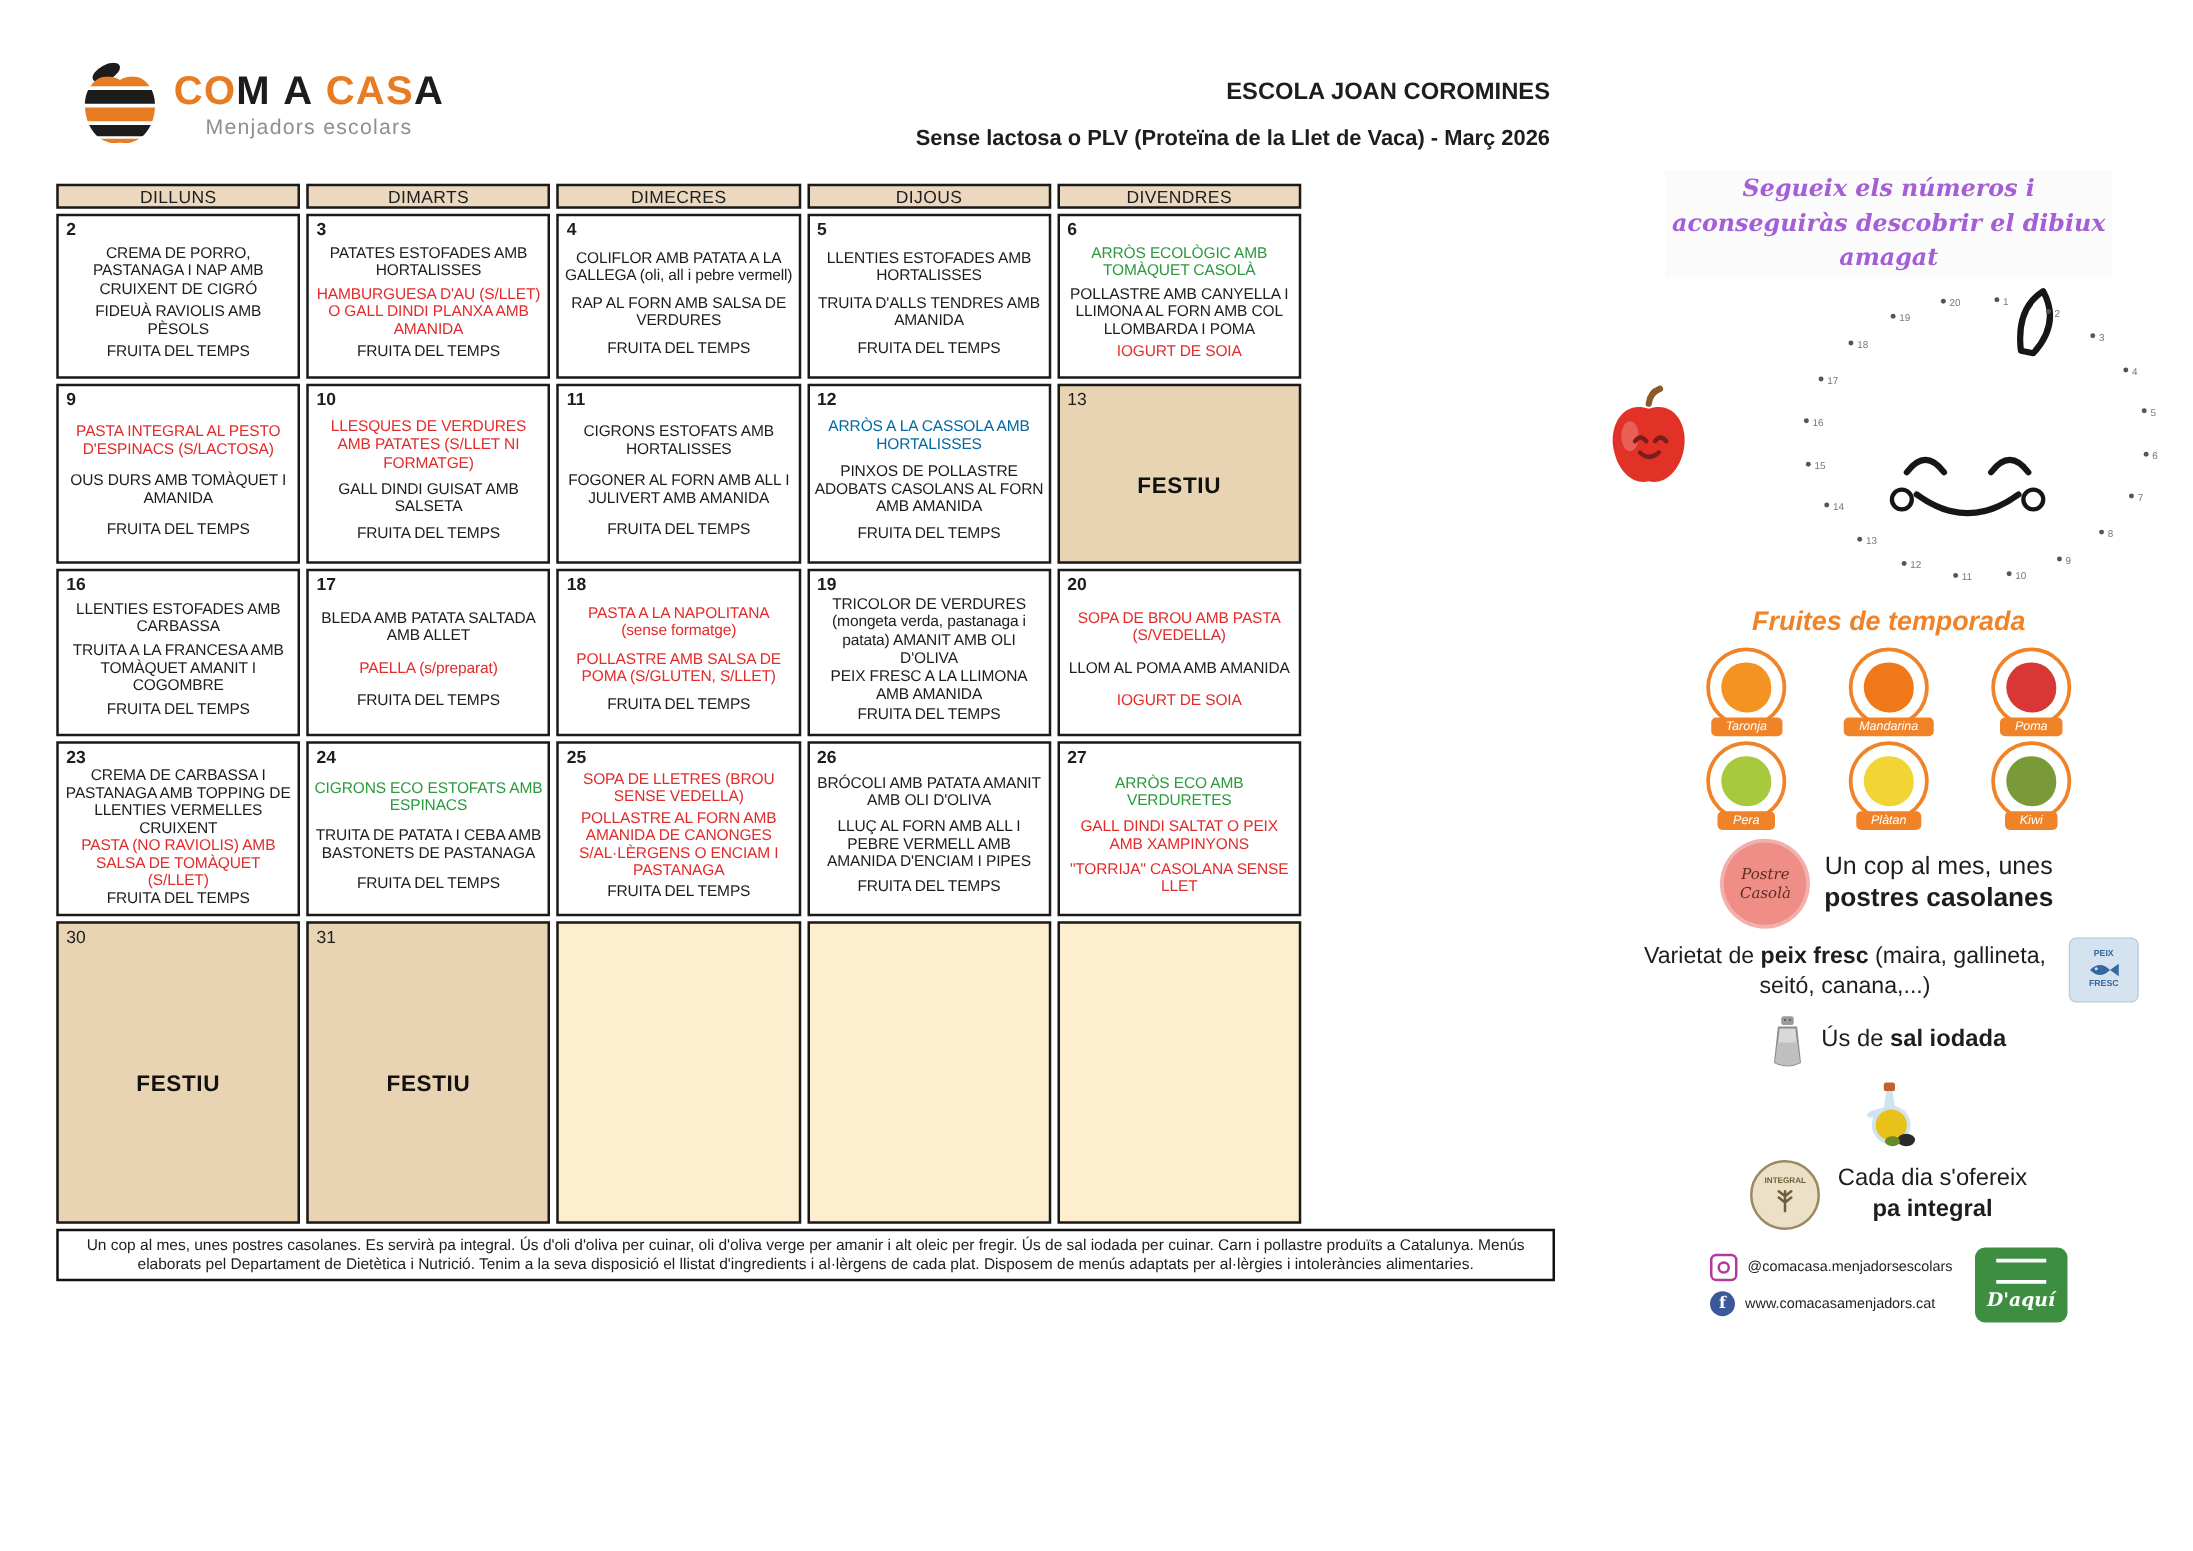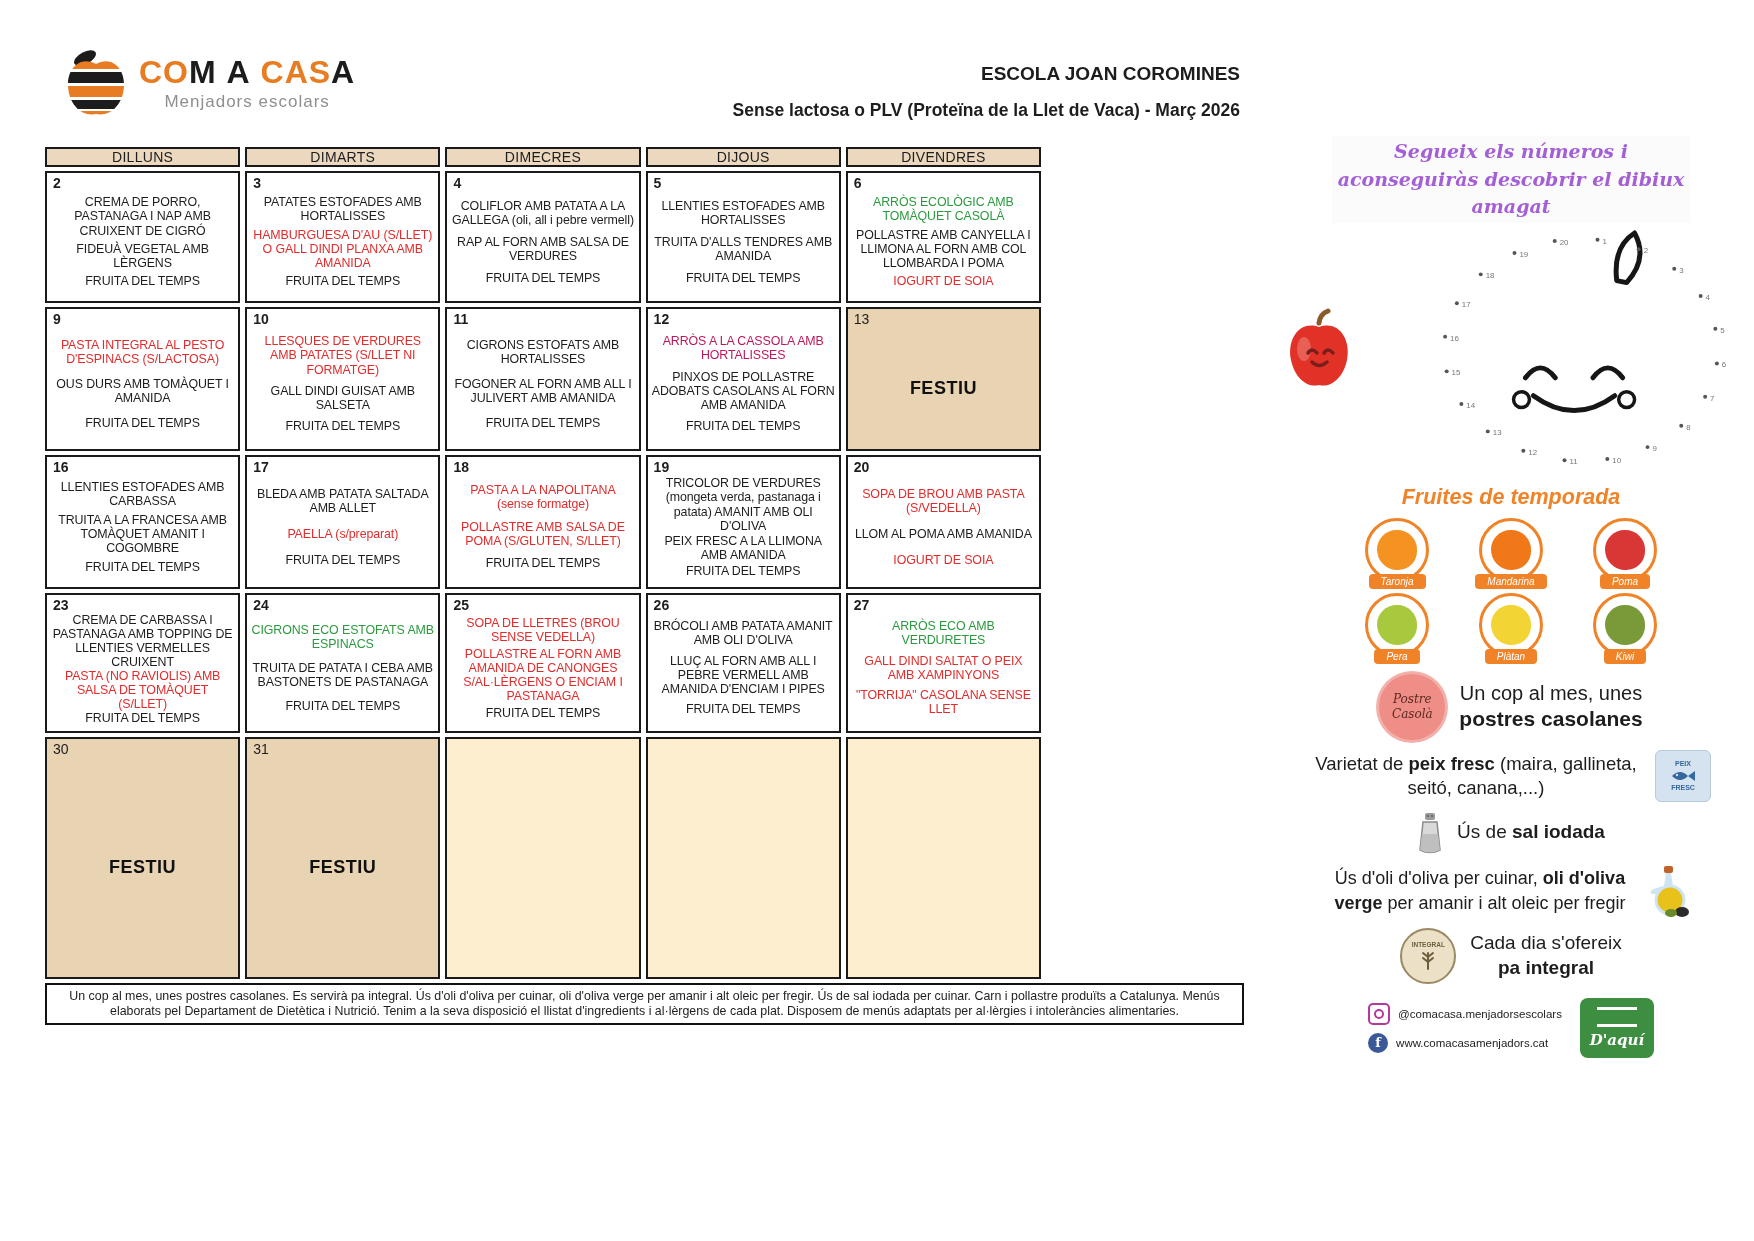--- a/index.html
+++ b/index.html
@@ -114,21 +114,21 @@
   <div class="calendar" style="grid-template-rows: 20px 132px 144px 134px 140px 242px;">
       <div class="head-cell">DILLUNS</div>
       <div class="head-cell">DIMARTS</div>
       <div class="head-cell">DIMECRES</div>
       <div class="head-cell">DIJOUS</div>
       <div class="head-cell">DIVENDRES</div>
       <div class="cell">
         <div class="day-num">2</div>
         <div class="dishes">
           <div class="dish" style="color: rgb(29, 29, 29);">CREMA DE PORRO, PASTANAGA I NAP AMB CRUIXENT DE CIGRÓ</div>
-          <div class="dish" style="color: rgb(29, 29, 29);">FIDEUÀ VEGETAL AMB LÈRGENS</div>
+          <div class="dish" style="color: rgb(29, 29, 29);">FIDEUÀ RAVIOLIS AMB PÈSOLS</div>
           <div class="dish" style="color: rgb(29, 29, 29);">FRUITA DEL TEMPS</div>
         </div>
       </div>
       <div class="cell">
         <div class="day-num">3</div>
         <div class="dishes">
           <div class="dish" style="color: rgb(29, 29, 29);">PATATES ESTOFADES AMB HORTALISSES</div>
           <div class="dish" style="color: rgb(226, 44, 44);">HAMBURGUESA D'AU (S/LLET) O GALL DINDI PLANXA AMB AMANIDA</div>
           <div class="dish" style="color: rgb(29, 29, 29);">FRUITA DEL TEMPS</div>
         </div>
@@ -177,21 +177,21 @@
         <div class="day-num">11</div>
         <div class="dishes">
           <div class="dish" style="color: rgb(29, 29, 29);">CIGRONS ESTOFATS AMB HORTALISSES</div>
           <div class="dish" style="color: rgb(29, 29, 29);">FOGONER AL FORN AMB ALL I JULIVERT AMB AMANIDA</div>
           <div class="dish" style="color: rgb(29, 29, 29);">FRUITA DEL TEMPS</div>
         </div>
       </div>
       <div class="cell">
         <div class="day-num">12</div>
         <div class="dishes">
-          <div class="dish" style="color: #be185d; text-align: center;">ARRÒS A LA CASSOLA AMB HORTALISSES</div>
+          <div class="dish" style="color: #0369a1; text-align: center;">ARRÒS A LA CASSOLA AMB HORTALISSES</div>
           <div class="dish" style="color: rgb(29, 29, 29);">PINXOS DE POLLASTRE ADOBATS CASOLANS AL FORN AMB AMANIDA</div>
           <div class="dish" style="color: rgb(29, 29, 29);">FRUITA DEL TEMPS</div>
         </div>
       </div>
       <div class="cell festiu-cell">
         <div class="day-num light">13</div>
         <div class="festiu-big">FESTIU</div>
       </div>
       <div class="cell">
         <div class="day-num">16</div>
@@ -423,21 +423,20 @@
         <rect x="8" y="1" width="10" height="7" rx="2" fill="#9a9a9a"></rect>
         <circle cx="11" cy="4" r="0.9" fill="#555"></circle>
           <circle cx="15" cy="4" r="0.9" fill="#555"></circle>
         <path d="M6 10 L20 10 L23 38 Q13 43 3 38 Z" fill="#d9d9d9" stroke="#8b8b8b" stroke-width="1.5"></path>
         <path d="M5 22 L21 22 L23 38 Q13 43 3 38 Z" fill="#bfbfbf"></path>
       </svg>
       <div class="sal-text"><span>Ús de </span><span class="b">sal iodada</span></div>
     </div>
 
     <div class="info-row">
-      <div class="oli-text"><span>Ús d'oli d'oliva per cuinar, </span><span class="b">oli d'oliva verge</span><span> per amanir i alt oleic per fregir</span></div>
       <svg width="48" height="54" viewBox="0 0 48 54">
         <rect x="20" y="2" width="9" height="7" rx="2" fill="#c0622a"></rect>
         <path d="M22 9 L27 9 L29 22 L20 22 Z" fill="#cfe4f2"></path>
         <path d="M20 22 Q2 26 8 30 L14 30 Z" fill="#cfe4f2"></path>
         <circle cx="26" cy="36" r="14" fill="#e8c21a" stroke="#cfe4f2" stroke-width="3"></circle>
         <ellipse cx="38" cy="48" rx="7" ry="5" fill="#2b2b2b"></ellipse>
         <ellipse cx="27" cy="49" rx="6" ry="4" fill="#6a8a2a"></ellipse>
       </svg>
     </div>
 

